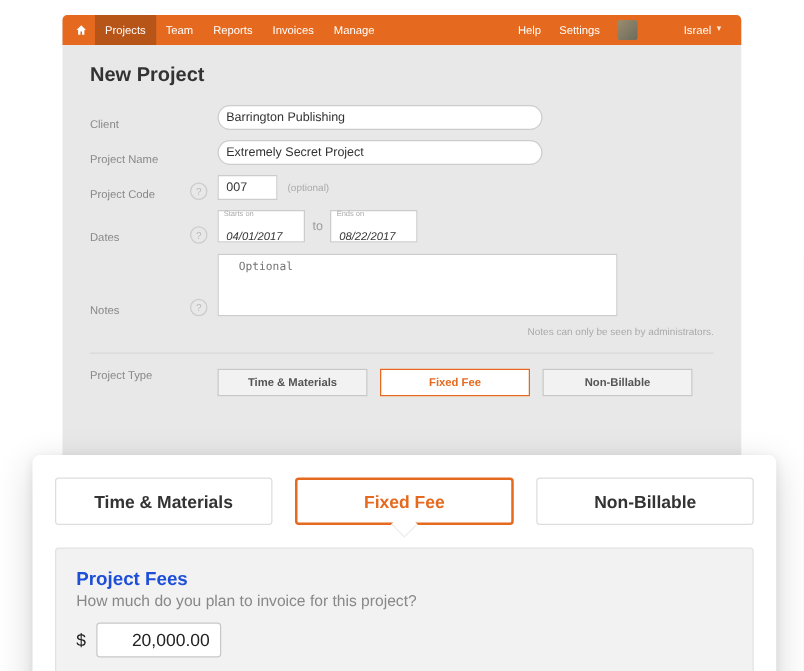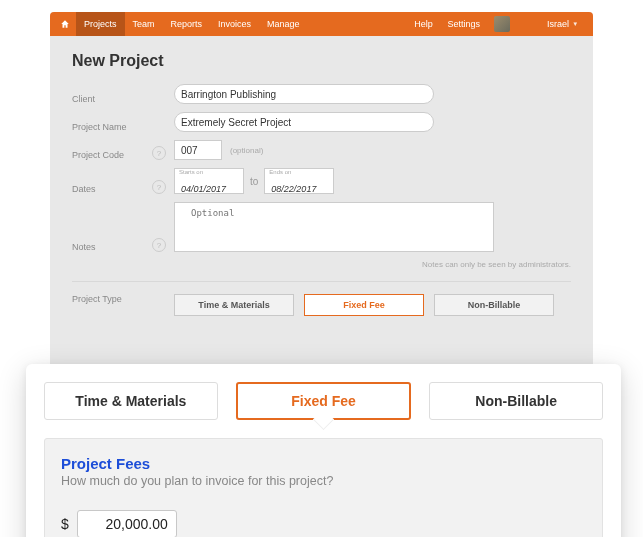--- a/index.html
+++ b/index.html
@@ -195,21 +195,21 @@
     }
     .fees-title {
       font-size: 15px;
       font-weight: 700;
       color: #1d4ed8;
     }
     .fees-sub {
       font-size: 12.5px;
       color: #888;
       margin-top: 2px;
-      margin-bottom: 22px;
+      margin-bottom: 10px;
     }
     .fees-input-row {
       display: flex;
       align-items: center;
       font-size: 14px;
       color: #222;
     }
     .fees-input {
       margin-left: 8px;
       width: 100px;

